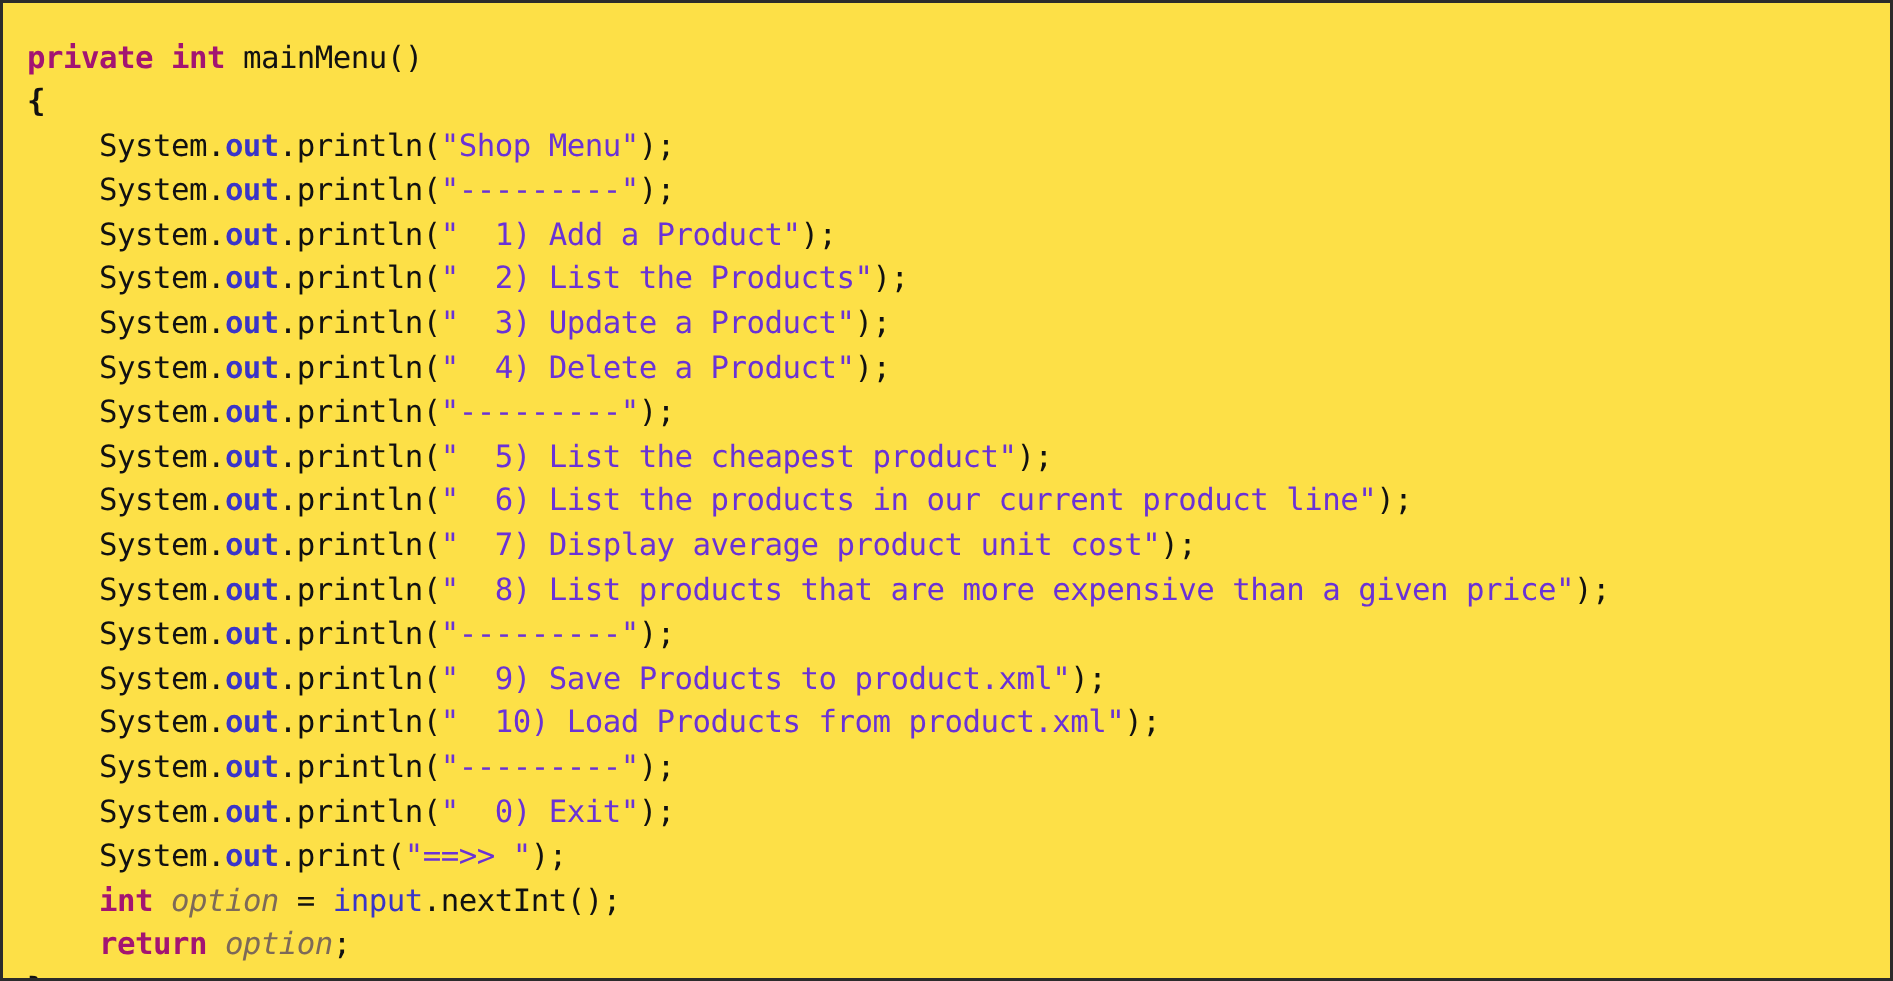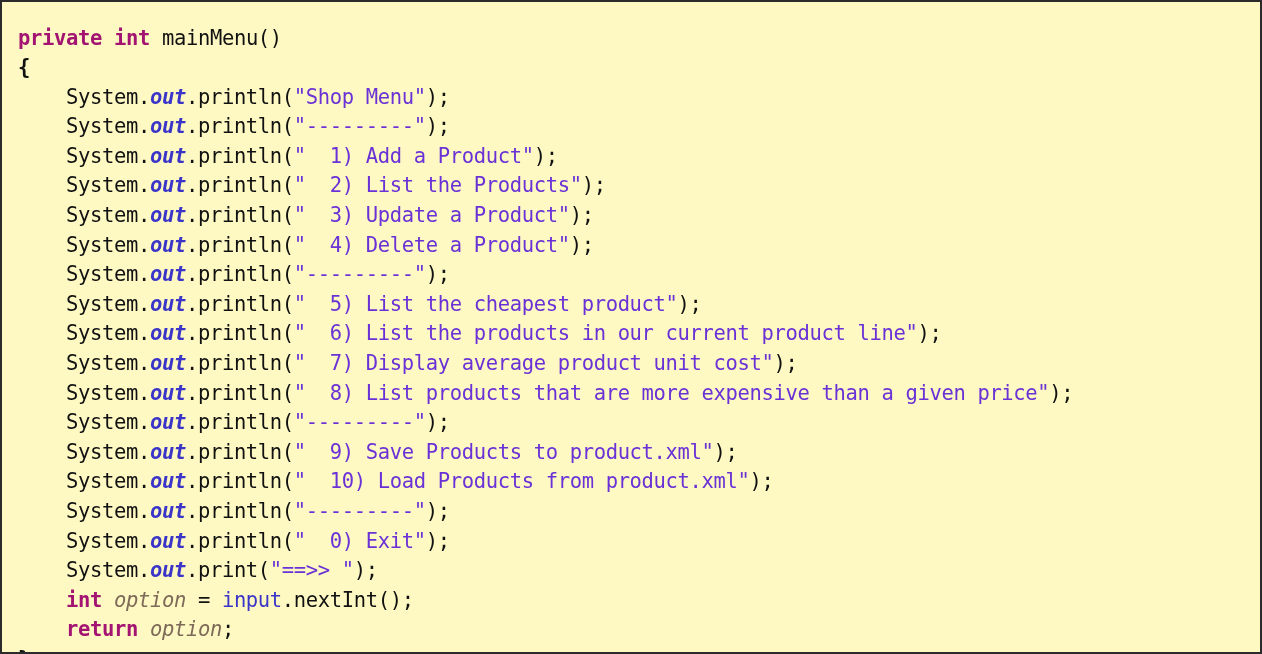--- a/index.html
+++ b/index.html
@@ -6,21 +6,21 @@
   html, body {
     margin: 0;
     padding: 0;
     background: #ffffff;
   }
   #code-figure {
     position: relative;
     width: 1262px;
     height: 654px;
     box-sizing: border-box;
-    background: #fef9c3;
+    background: #fde047;
     border: 2px solid #2b2b2b;
     overflow: hidden;
   }
   #code-block {
     position: absolute;
     left: 16px;
     top: 1px;
     font-family: "DejaVu Sans Mono", "Liberation Mono", monospace;
     font-size: 20.5px;
     line-height: 29.6px;
@@ -31,21 +31,21 @@
   }
   .code-line {
     display: block;
     height: 29.6px;
   }
   
   .tok-keyword  { color: #a31472; font-weight: bold; }
   .tok-plain    { color: #111111; }
   .tok-ident    { color: #111111; }
   .tok-local    { color: #7d6a58; font-style: italic; }
-  .tok-field    { color: #3a35c8; font-style: italic; font-weight: bold; }
+  .tok-field    { color: #3a35c8; font-weight: bold; }
   .tok-var      { color: #3a35c8; }
   .tok-string   { color: #6a32d6; }
   .tok-punct    { color: #111111; }
   .tok-brace    { color: #111111; font-weight: bold; }
 </style>
 </head>
 <body>
 
 <div id="code-figure">
   <pre id="code-block"><span class="code-line" id="line-1"><span class="tok-keyword">private</span><span class="tok-plain"> </span><span class="tok-keyword">int</span><span class="tok-plain"> </span><span class="tok-ident">mainMenu()</span></span><span class="code-line" id="line-2"><span class="tok-brace">{</span></span><span class="code-line" id="line-3"><span class="tok-plain">    </span><span class="tok-plain">System</span><span class="tok-punct">.</span><span class="tok-field">out</span><span class="tok-punct">.</span><span class="tok-plain">println(</span><span class="tok-string">"Shop Menu"</span><span class="tok-punct">);</span></span><span class="code-line" id="line-4"><span class="tok-plain">    </span><span class="tok-plain">System</span><span class="tok-punct">.</span><span class="tok-field">out</span><span class="tok-punct">.</span><span class="tok-plain">println(</span><span class="tok-string">"---------"</span><span class="tok-punct">);</span></span><span class="code-line" id="line-5"><span class="tok-plain">    </span><span class="tok-plain">System</span><span class="tok-punct">.</span><span class="tok-field">out</span><span class="tok-punct">.</span><span class="tok-plain">println(</span><span class="tok-string">"  1) Add a Product"</span><span class="tok-punct">);</span></span><span class="code-line" id="line-6"><span class="tok-plain">    </span><span class="tok-plain">System</span><span class="tok-punct">.</span><span class="tok-field">out</span><span class="tok-punct">.</span><span class="tok-plain">println(</span><span class="tok-string">"  2) List the Products"</span><span class="tok-punct">);</span></span><span class="code-line" id="line-7"><span class="tok-plain">    </span><span class="tok-plain">System</span><span class="tok-punct">.</span><span class="tok-field">out</span><span class="tok-punct">.</span><span class="tok-plain">println(</span><span class="tok-string">"  3) Update a Product"</span><span class="tok-punct">);</span></span><span class="code-line" id="line-8"><span class="tok-plain">    </span><span class="tok-plain">System</span><span class="tok-punct">.</span><span class="tok-field">out</span><span class="tok-punct">.</span><span class="tok-plain">println(</span><span class="tok-string">"  4) Delete a Product"</span><span class="tok-punct">);</span></span><span class="code-line" id="line-9"><span class="tok-plain">    </span><span class="tok-plain">System</span><span class="tok-punct">.</span><span class="tok-field">out</span><span class="tok-punct">.</span><span class="tok-plain">println(</span><span class="tok-string">"---------"</span><span class="tok-punct">);</span></span><span class="code-line" id="line-10"><span class="tok-plain">    </span><span class="tok-plain">System</span><span class="tok-punct">.</span><span class="tok-field">out</span><span class="tok-punct">.</span><span class="tok-plain">println(</span><span class="tok-string">"  5) List the cheapest product"</span><span class="tok-punct">);</span></span><span class="code-line" id="line-11"><span class="tok-plain">    </span><span class="tok-plain">System</span><span class="tok-punct">.</span><span class="tok-field">out</span><span class="tok-punct">.</span><span class="tok-plain">println(</span><span class="tok-string">"  6) List the products in our current product line"</span><span class="tok-punct">);</span></span><span class="code-line" id="line-12"><span class="tok-plain">    </span><span class="tok-plain">System</span><span class="tok-punct">.</span><span class="tok-field">out</span><span class="tok-punct">.</span><span class="tok-plain">println(</span><span class="tok-string">"  7) Display average product unit cost"</span><span class="tok-punct">);</span></span><span class="code-line" id="line-13"><span class="tok-plain">    </span><span class="tok-plain">System</span><span class="tok-punct">.</span><span class="tok-field">out</span><span class="tok-punct">.</span><span class="tok-plain">println(</span><span class="tok-string">"  8) List products that are more expensive than a given price"</span><span class="tok-punct">);</span></span><span class="code-line" id="line-14"><span class="tok-plain">    </span><span class="tok-plain">System</span><span class="tok-punct">.</span><span class="tok-field">out</span><span class="tok-punct">.</span><span class="tok-plain">println(</span><span class="tok-string">"---------"</span><span class="tok-punct">);</span></span><span class="code-line" id="line-15"><span class="tok-plain">    </span><span class="tok-plain">System</span><span class="tok-punct">.</span><span class="tok-field">out</span><span class="tok-punct">.</span><span class="tok-plain">println(</span><span class="tok-string">"  9) Save Products to product.xml"</span><span class="tok-punct">);</span></span><span class="code-line" id="line-16"><span class="tok-plain">    </span><span class="tok-plain">System</span><span class="tok-punct">.</span><span class="tok-field">out</span><span class="tok-punct">.</span><span class="tok-plain">println(</span><span class="tok-string">"  10) Load Products from product.xml"</span><span class="tok-punct">);</span></span><span class="code-line" id="line-17"><span class="tok-plain">    </span><span class="tok-plain">System</span><span class="tok-punct">.</span><span class="tok-field">out</span><span class="tok-punct">.</span><span class="tok-plain">println(</span><span class="tok-string">"---------"</span><span class="tok-punct">);</span></span><span class="code-line" id="line-18"><span class="tok-plain">    </span><span class="tok-plain">System</span><span class="tok-punct">.</span><span class="tok-field">out</span><span class="tok-punct">.</span><span class="tok-plain">println(</span><span class="tok-string">"  0) Exit"</span><span class="tok-punct">);</span></span><span class="code-line" id="line-19"><span class="tok-plain">    </span><span class="tok-plain">System</span><span class="tok-punct">.</span><span class="tok-field">out</span><span class="tok-punct">.</span><span class="tok-plain">print(</span><span class="tok-string">"==&gt;&gt; "</span><span class="tok-punct">);</span></span><span class="code-line" id="line-20"><span class="tok-plain">    </span><span class="tok-keyword">int</span><span class="tok-plain"> </span><span class="tok-local">option</span><span class="tok-punct"> = </span><span class="tok-var">input</span><span class="tok-punct">.</span><span class="tok-plain">nextInt();</span></span><span class="code-line" id="line-21"><span class="tok-plain">    </span><span class="tok-keyword">return</span><span class="tok-plain"> </span><span class="tok-local">option</span><span class="tok-punct">;</span></span><span class="code-line" id="line-22"><span class="tok-brace">}</span></span></pre>

